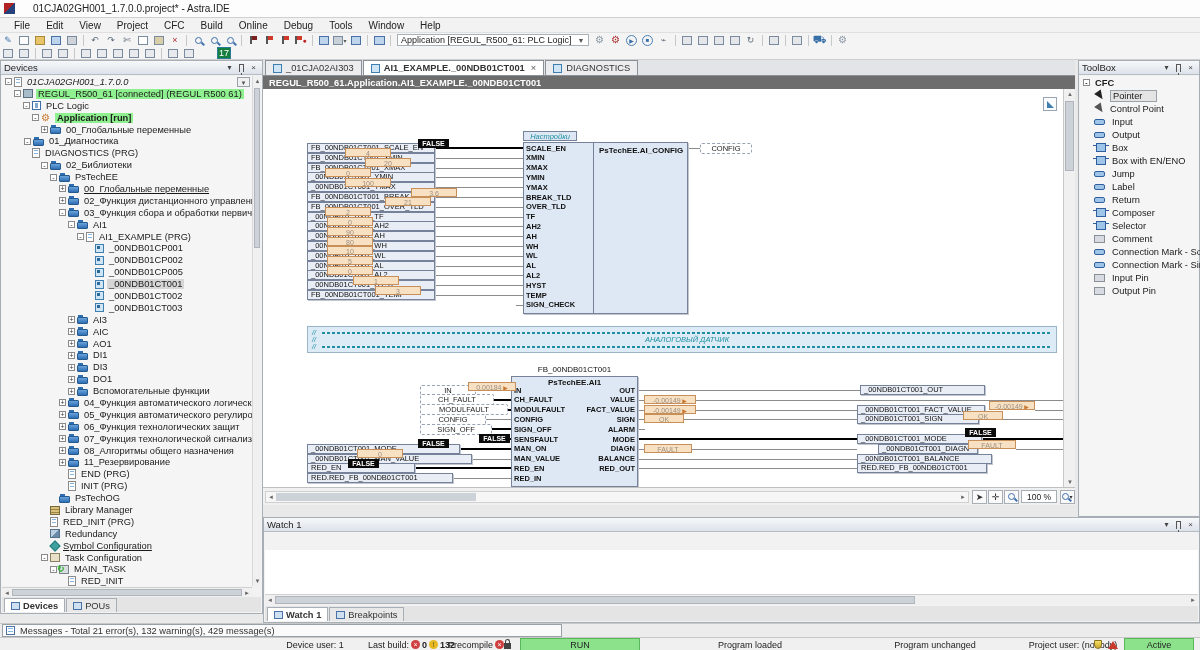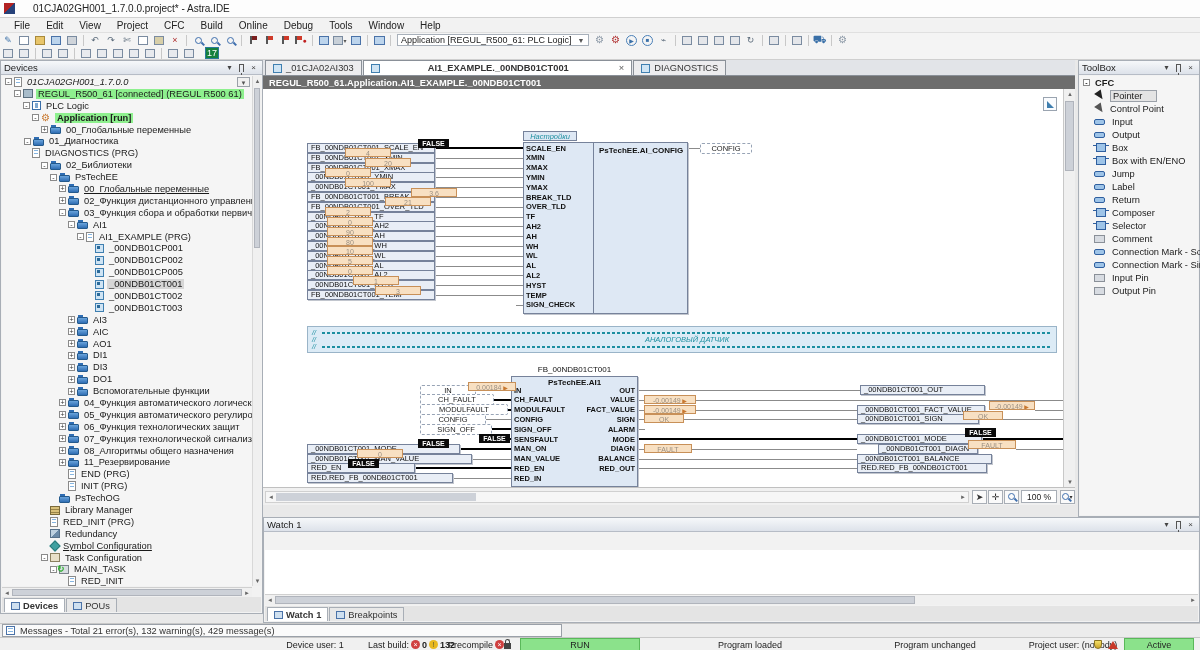--- a/index.html
+++ b/index.html
@@ -29,21 +29,21 @@
   .flag-dark::after{background:#7a1f1f;} .flag-red::after{background:#cf3a2a;}
   .ic-mag{width:7px;height:7px;border:1.5px solid #3f6fae;border-radius:50%;position:relative;}
   .ic-mag::after{content:"";position:absolute;left:5px;top:5px;width:4px;height:1.5px;background:#3f6fae;transform:rotate(45deg);}
   .gear{font-size:10px;line-height:10px;}
   .g-gray{color:#8a97a5;} .g-col{color:#b03030;}
   .circ{width:11px;height:11px;border:1px solid #4a80b8;border-radius:50%;display:flex;align-items:center;justify-content:center;color:#3a70a8;font-size:6px;}
   .app-combo{height:12px;border:1px solid #a8b0ba;background:#fff;display:flex;align-items:center;
     padding:0 3px;margin:0 3px;font-size:9px;color:#222;}
   .app-combo .arr{margin-left:6px;color:#555;font-size:7px;}
   .badge17{min-width:14px;height:12px;background:#15803d;color:#fff;font-size:9px;display:flex;
-    align-items:center;justify-content:center;border:1px solid #2a7a9a;margin-left:8px;}
+    align-items:center;justify-content:center;border:1px solid #2a7a9a;margin-left:20px;}
 
   
   .panel{position:absolute;background:#f2f2f2;border:1px solid #a8aeb6;}
   .phead{height:14px;background:linear-gradient(#f6f8fa,#dde2ea);border-bottom:1px solid #b6bcc6;
     display:flex;align-items:center;padding:0 3px;font-size:9.5px;color:#222;}
   .phead .sp{flex:1;}
   .pbtn{width:11px;height:11px;display:flex;align-items:center;justify-content:center;color:#444;font-size:8px;margin-left:1px;}
   .pinico{width:5px;height:8px;border:1px solid #555;border-bottom:none;position:relative;}
   .pinico::after{content:"";position:absolute;left:1px;top:8px;width:1px;height:2px;background:#555;}
 
@@ -84,21 +84,21 @@
   .btab{height:14px;display:flex;align-items:center;padding:0 6px;font-size:9.3px;border:1px solid #a8aeb6;border-bottom:none;
     background:#e8e8e8;color:#333;margin-right:1px;}
   .btab.active{background:#fff;font-weight:bold;}
   .btab .mi{width:9px;height:8px;margin-right:3px;background:#cfe0f0;border:1px solid #4a72a8;}
 
   
   .edtabs{position:absolute;left:263px;top:60px;width:812px;height:16px;background:#e2e4e8;
     border-bottom:1px solid #8a9098;display:flex;align-items:flex-end;padding-left:2px;}
   .etab{height:15px;display:flex;align-items:center;padding:0 7px;margin-right:1px;font-size:9.3px;
     border:1px solid #8a9098;border-bottom:none;background:#ececee;color:#333;white-space:nowrap;}
-  .etab.active{background:#fff;font-weight:bold;gap:44px;}
+  .etab.active{background:#fff;font-weight:bold;}
   .etab .mi{width:9px;height:9px;margin-right:4px;background:#cfe4f4;border:1px solid #3f7fb0;}
   .etab .cls{margin-left:6px;color:#555;font-weight:normal;}
   .crumb{position:absolute;left:263px;top:76px;width:812px;height:13px;background:#6d6d6d;color:#fff;
     font-size:9.3px;font-weight:bold;display:flex;align-items:center;padding-left:6px;}
   .canvas{position:absolute;left:263px;top:89px;width:800px;height:398px;background:#fff;overflow:hidden;}
   .cvsb{position:absolute;left:1063px;top:89px;width:12px;height:398px;background:#f0f0f0;border-left:1px solid #c8c8c8;}
   .cvsb .thumb{position:absolute;left:1px;right:1px;top:12px;height:70px;background:#cdd1d8;border:1px solid #b0b4bc;}
   .cvsb .ar{width:12px;height:10px;font-size:6px;color:#666;text-align:center;line-height:10px;}
   .cfoot{position:absolute;left:263px;top:487px;width:812px;height:18px;background:#f0f0f0;border-top:1px solid #c0c0c0;
     display:flex;align-items:center;}

